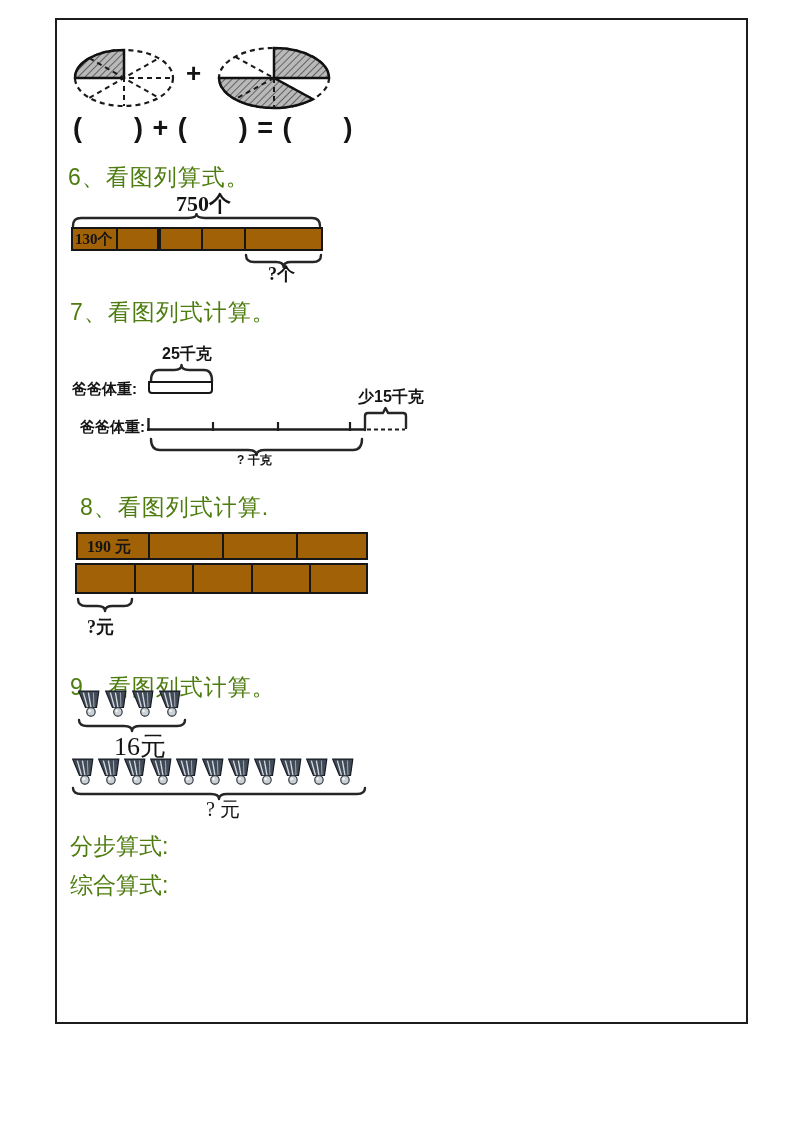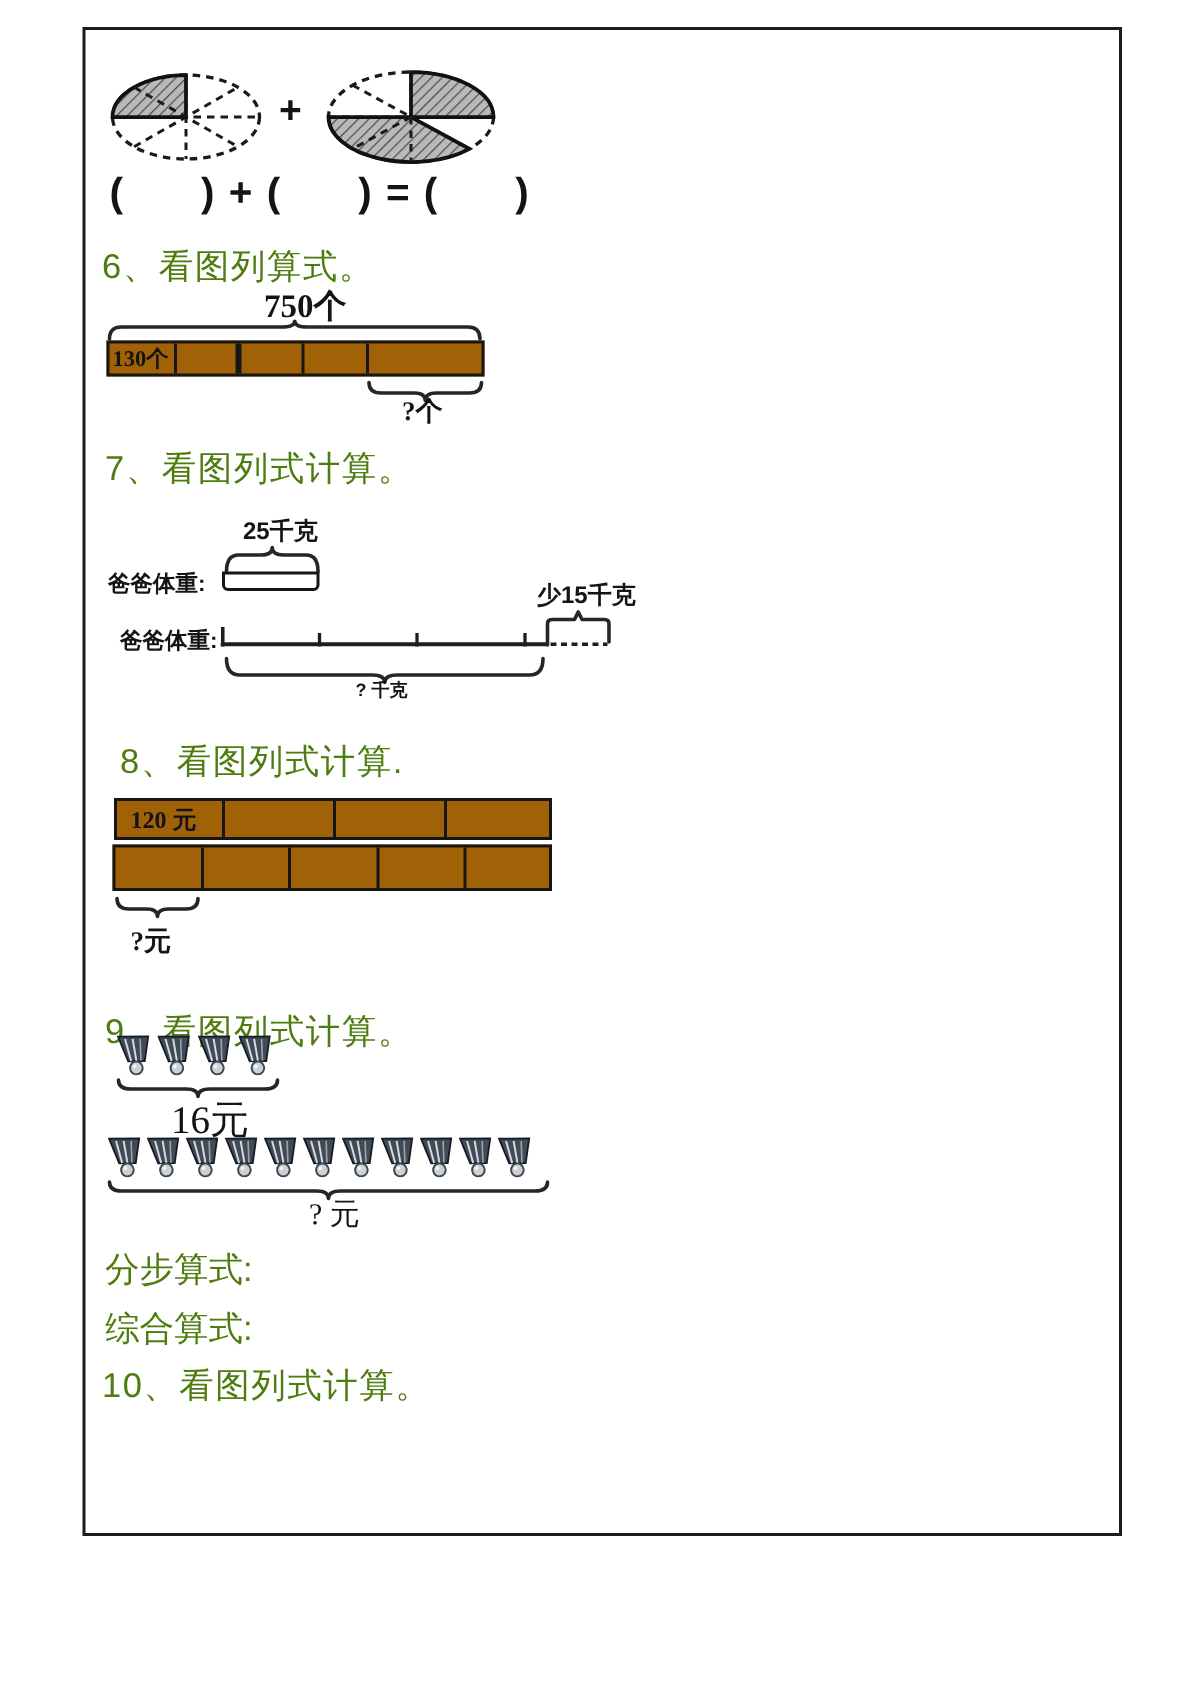--- a/index.html
+++ b/index.html
@@ -115,21 +115,21 @@
 
   <svg class="abs brace" style="left:149px;top:437px" width="215" height="20" viewBox="0 0 215 20">
     <path d="M2 2 Q2 13 11 13 L99 13 Q107.5 13 107.5 18 Q107.5 13 116 13 L204 13 Q213 13 213 2"></path>
   </svg>
 
   <div class="abs lbl" style="left:237px;top:452px;font-size:12px">? 千克</div>
 
   <div class="abs title" style="left:80px;top:492px">8、看图列式计算.</div>
 
   <div class="bar" style="left:76px;top:532px;width:292px;height:28px">
-    <div class="abs lbl serif" style="left:9px;top:3px;font-size:16px">120 元</div>
+    <div class="abs lbl serif" style="left:9px;top:3px;font-size:16px">190 元</div>
     <div class="vdiv" style="left:70px"></div>
     <div class="vdiv" style="left:144px"></div>
     <div class="vdiv" style="left:218px"></div>
   </div>
 
   <div class="bar" style="left:75px;top:563px;width:293px;height:31px">
     <div class="vdiv" style="left:57px"></div>
     <div class="vdiv" style="left:115px"></div>
     <div class="vdiv" style="left:174px"></div>
     <div class="vdiv" style="left:232px"></div>
@@ -338,15 +338,14 @@
   <svg class="abs brace" style="left:71px;top:786px" width="296" height="15" viewBox="0 0 296 15">
     <path d="M2 2 Q2 8 10 8 L140 8 Q148 8 148 13 Q148 8 156 8 L286 8 Q294 8 294 2"></path>
   </svg>
 
   <div class="abs lbl serif" style="left:206px;top:796px;font-size:20px;font-weight:normal">? 元</div>
 
   <div class="abs title" style="left:70px;top:831px;letter-spacing:0">分步算式:</div>
 
   <div class="abs title" style="left:70px;top:870px;letter-spacing:0">综合算式:</div>
 
-  <div class="abs title" style="left:68px;top:908px">10、看图列式计算。</div>
 
 </div>
 
 </body></html>

